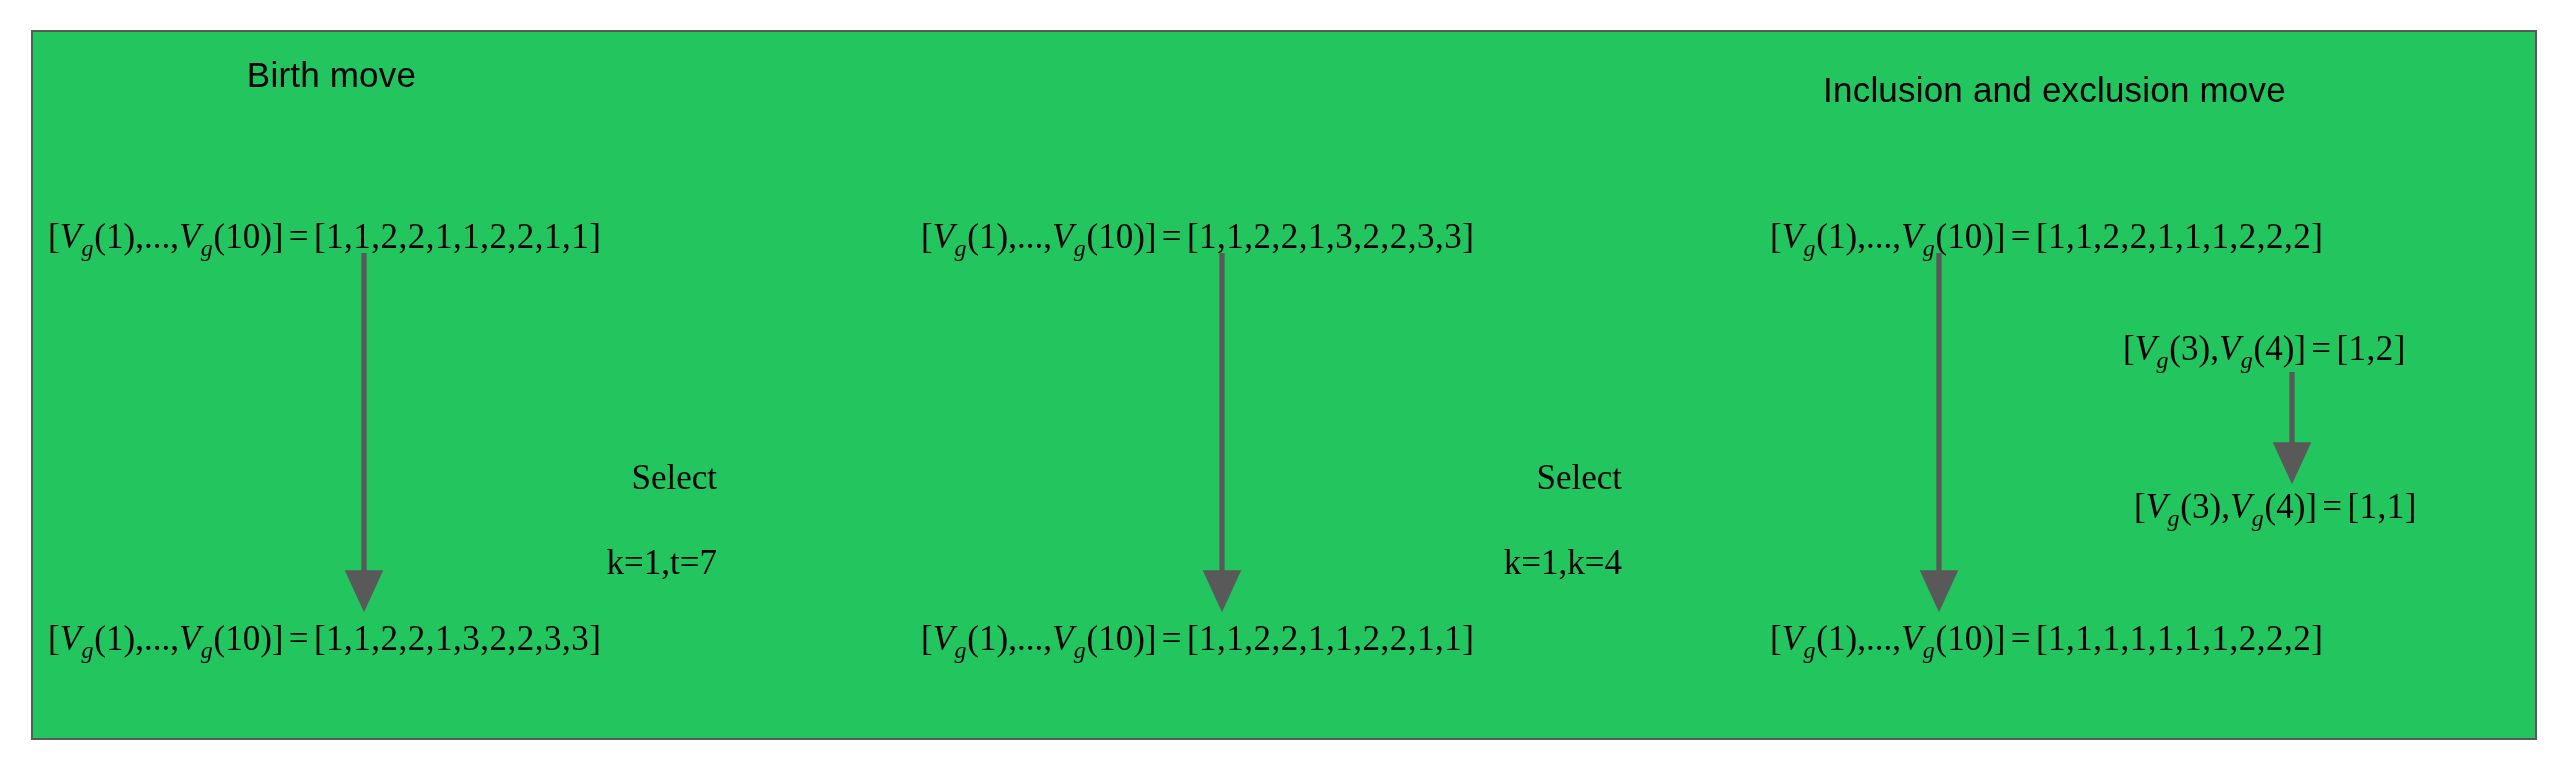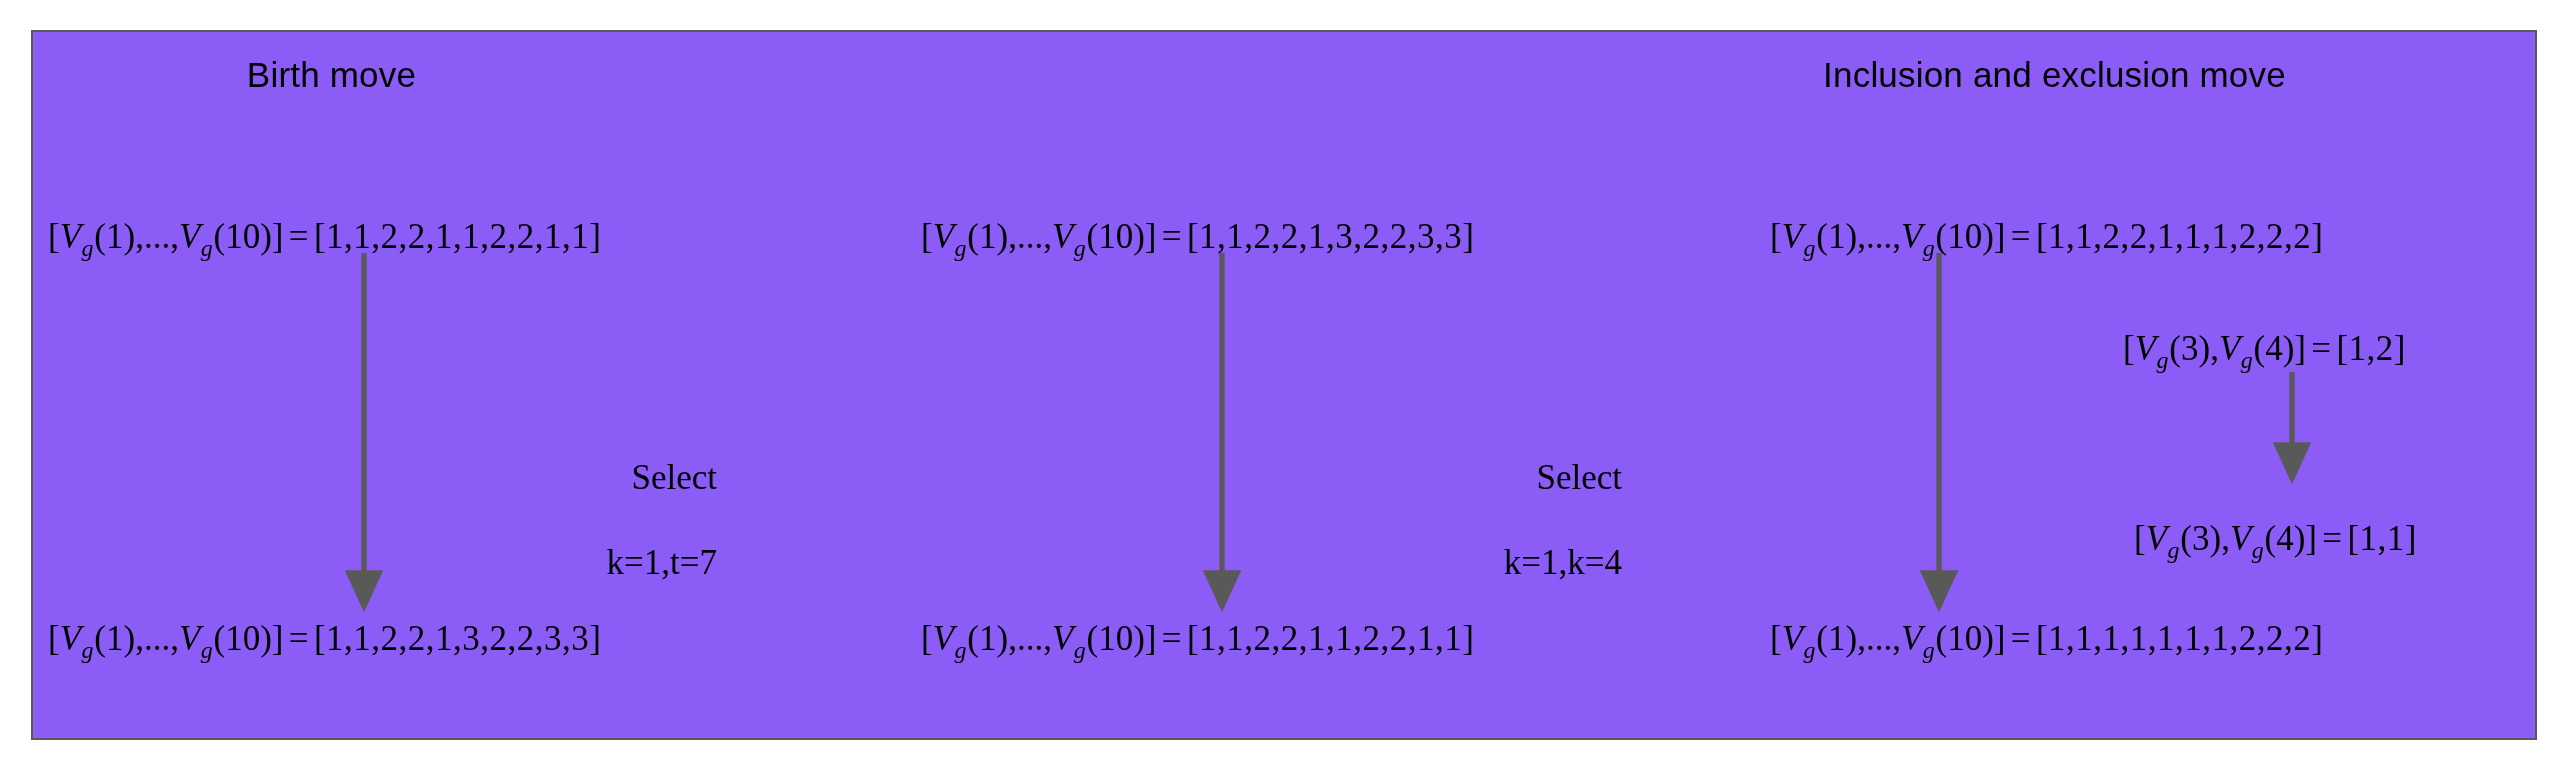--- a/index.html
+++ b/index.html
@@ -15,21 +15,21 @@
     overflow: hidden;
   }
 
   #figure {
     position: absolute;
     left: 31px;
     top: 30px;
     width: 2506px;
     height: 710px;
     border: 2.6px solid #595959;
-    background: #8b5cf6;
+    background: #22c55e;
     box-sizing: border-box;
   }
 
   .col-title {
     position: absolute;
     font-family: "Liberation Sans", sans-serif;
     font-size: 35px;
     color: #000000;
     white-space: nowrap;
     text-align: center;
@@ -118,21 +118,21 @@
 
   <div class="select-label" style="left: 1238px; top: 382px; width: 351px;">
     <div>Select</div>
     <div>k=1,k=4</div>
   </div>
 
   <div class="formula" style="left: 888px; top: 589px;">
     <span>[<i>V</i><span class="sub">g</span>(1),...,<i>V</i><span class="sub">g</span>(10)]</span><span class="eq">=</span><span class="vec">[1,1,2,2,1,1,2,2,1,1]</span>
   </div>
 
-  <div class="col-title" style="left: 1688px; top: 23px; width: 667px;">Inclusion and exclusion move</div>
+  <div class="col-title" style="left: 1688px; top: 38px; width: 667px;">Inclusion and exclusion move</div>
 
   <div class="formula" style="left: 1737px; top: 187px;">
     <span>[<i>V</i><span class="sub">g</span>(1),...,<i>V</i><span class="sub">g</span>(10)]</span><span class="eq">=</span><span class="vec">[1,1,2,2,1,1,1,2,2,2]</span>
   </div>
 
   <div class="arrow" style="left: 1884px; top: 221px;">
     <svg width="44" height="361" viewBox="0 0 50 412" xmlns="http://www.w3.org/2000/svg">
       <line x1="25" y1="0" x2="25" y2="372" stroke="#595959" stroke-width="6"></line>
       <polygon points="25,410 3,362 47,362" fill="#595959"></polygon>
     </svg>
@@ -142,21 +142,21 @@
     <span>[<i>V</i><span class="sub">g</span>(3),<i>V</i><span class="sub">g</span>(4)]</span><span class="eq">=</span><span class="vec">[1,2]</span>
   </div>
 
   <div class="arrow" style="left: 2237px; top: 340px;">
     <svg width="44" height="114" viewBox="0 0 50 130" xmlns="http://www.w3.org/2000/svg">
       <line x1="25" y1="0" x2="25" y2="90" stroke="#595959" stroke-width="6"></line>
       <polygon points="25,128 3,80 47,80" fill="#595959"></polygon>
     </svg>
   </div>
 
-  <div class="formula" style="left: 2101px; top: 457px; margin-top: 32px;">
+  <div class="formula" style="left: 2101px; top: 457px;">
     <span>[<i>V</i><span class="sub">g</span>(3),<i>V</i><span class="sub">g</span>(4)]</span><span class="eq">=</span><span class="vec">[1,1]</span>
   </div>
 
   <div class="formula" style="left: 1737px; top: 589px; text-align: center;">
     <span>[<i>V</i><span class="sub">g</span>(1),...,<i>V</i><span class="sub">g</span>(10)]</span><span class="eq">=</span><span class="vec">[1,1,1,1,1,1,1,2,2,2]</span>
   </div>
 
 </div>
 
 

